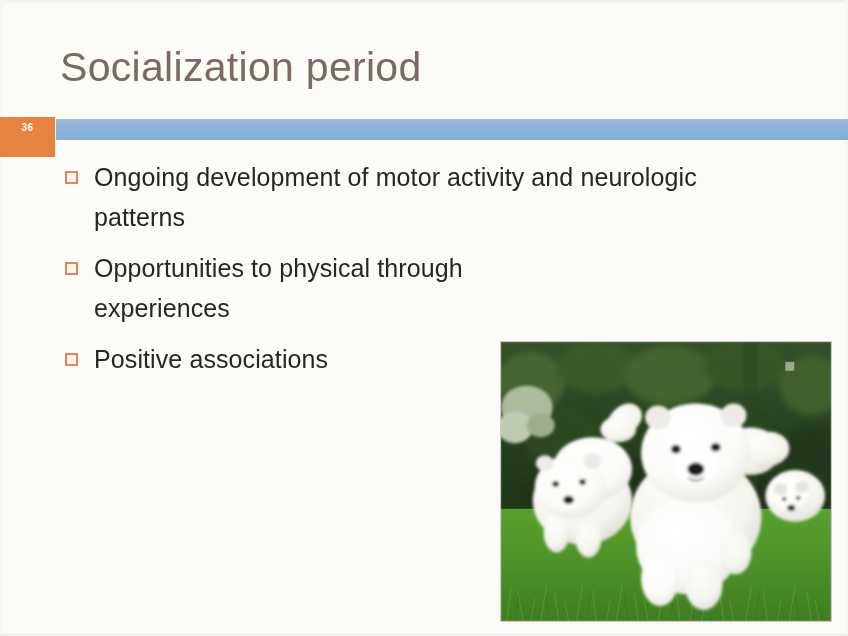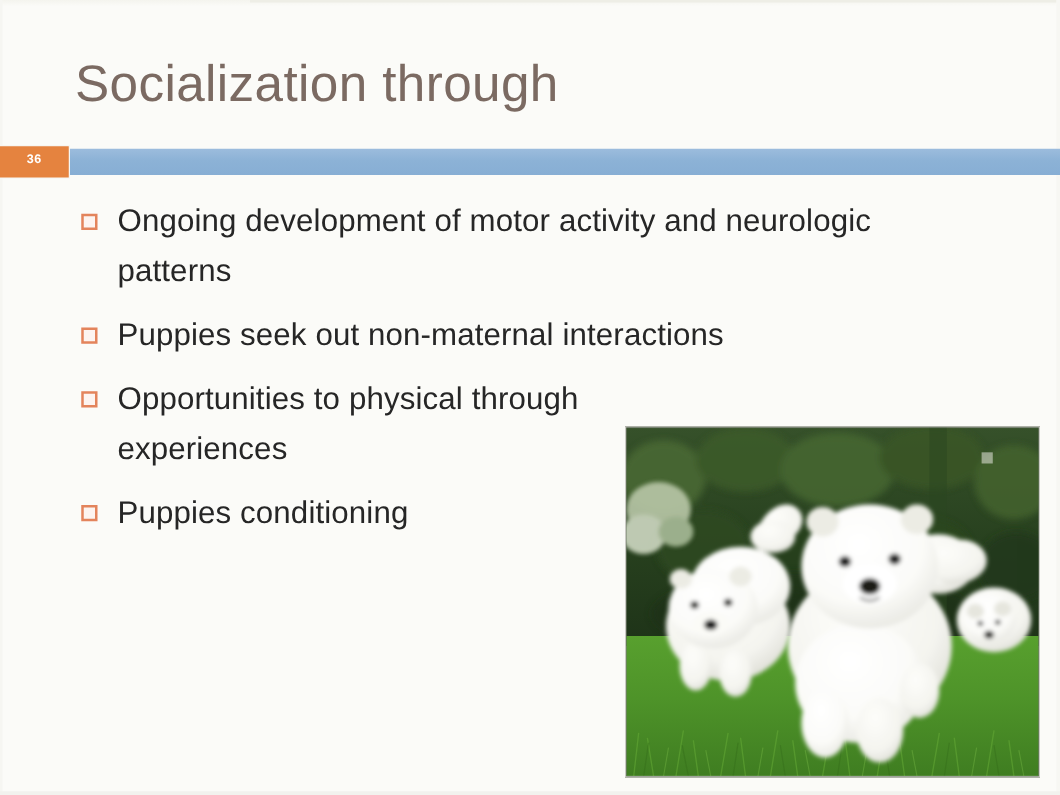--- a/index.html
+++ b/index.html
@@ -72,21 +72,21 @@
     left: 0;
     top: 116px;
     width: 848px;
     height: 26px;
   }
   #page-badge {
     position: absolute;
     left: 0;
     top: 1px;
     width: 55px;
-    height: 25px;
+    height: 40px;
     background: #e5833f;
     box-shadow: 0 0 0 1px #f6f6f3;
   }
   #page-badge span {
     position: absolute;
     left: 0; right: 0;
     top: 5px;
     text-align: center;
     font-size: 10px;
     font-weight: 700;
@@ -154,50 +154,46 @@
 <body>
 
 <div id="slide">
 
   <div class="strip-top">
     <div class="strip-top-inner"></div>
   </div>
   <div class="edge-left"></div>
   <div class="edge-right"></div>
 
-  <div id="title">Socialization through</div>
+  <div id="title">Socialization period</div>
 
   <div id="divider-row">
     <div id="page-badge">
       <span>36</span>
     </div>
     <div id="accent-bar"></div>
   </div>
 
   <div id="bullets">
 
     <div class="bullet-item">
       <span class="bullet-marker"></span>
       <span class="bullet-text w-narrow">Ongoing development of motor activity and neurologic patterns</span>
     </div>
 
-    <div class="bullet-item">
-      <span class="bullet-marker"></span>
-      <span class="bullet-text">Puppies seek out non-maternal interactions</span>
-    </div>
 
 
     <div class="bullet-item">
       <span class="bullet-marker"></span>
       <span class="bullet-text" style="max-width:380px">Opportunities to physical through experiences</span>
     </div>
 
     <div class="bullet-item">
       <span class="bullet-marker"></span>
-      <span class="bullet-text">Puppies conditioning</span>
+      <span class="bullet-text">Positive associations</span>
     </div>
 
   </div>
 
   <div id="photo">
     <svg viewBox="0 0 332 281" preserveAspectRatio="none">
       <defs>
         <linearGradient id="hedge" x1="0" y1="0" x2="0" y2="1">
           <stop offset="0" stop-color="#36512a"></stop>
           <stop offset="0.55" stop-color="#27401e"></stop>

